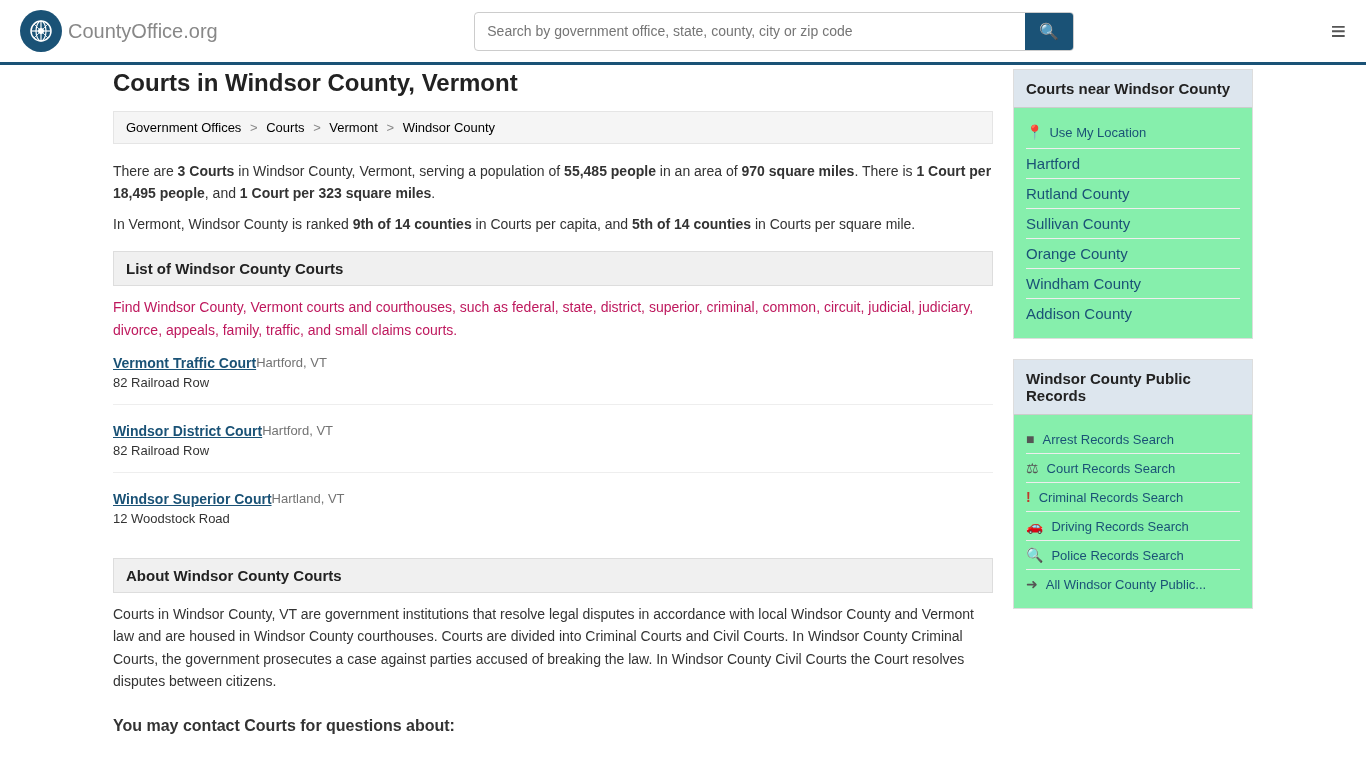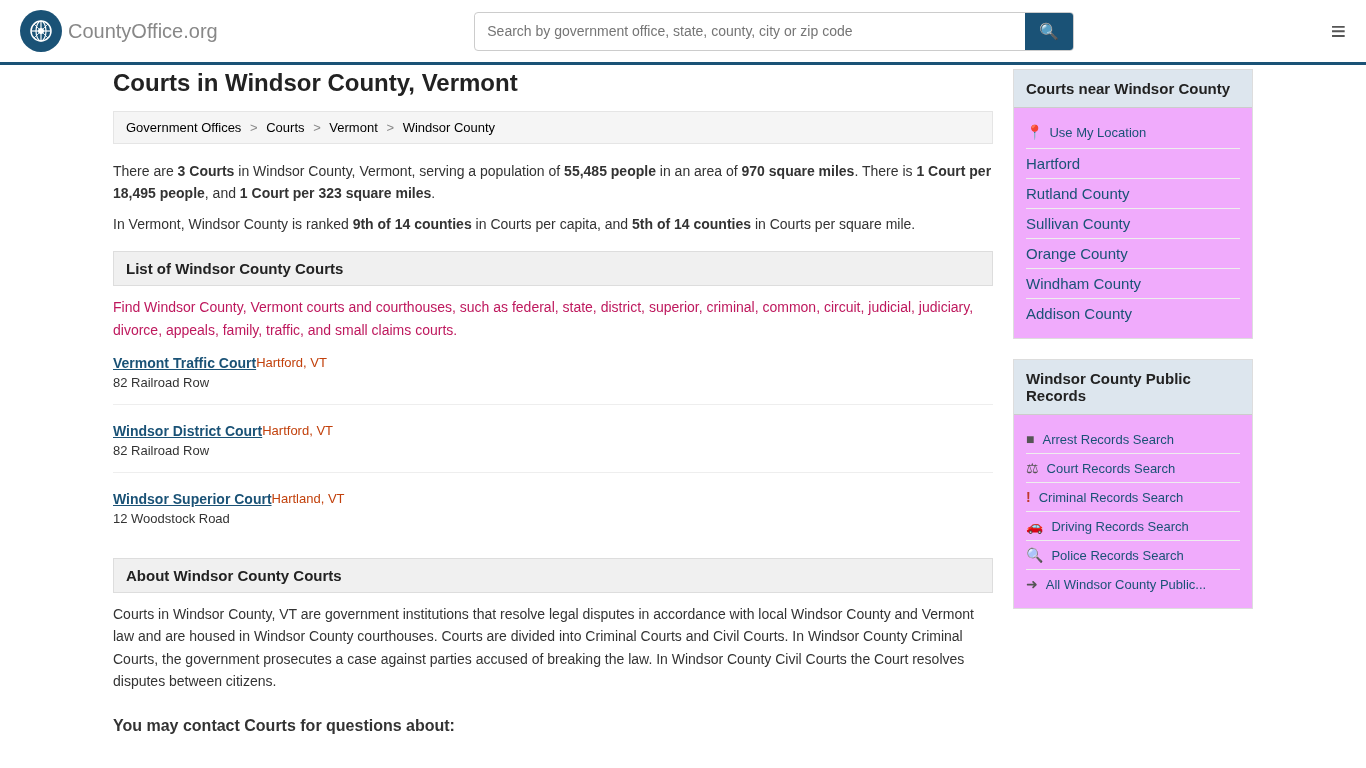--- a/index.html
+++ b/index.html
@@ -155,34 +155,34 @@
     .court-row {
       display: flex;
       align-items: flex-start;
     }
     .court-address {
       font-size: 13px;
       color: #333;
     }
     .court-location {
       font-size: 13px;
-      color: #c2410c;
+      color: #737373;
     }
 
     
     #about-text {
       font-size: 14px;
       line-height: 1.6;
       color: #333;
       margin-bottom: 10px;
     }
 
     
     .sidebar-box {
-      background: #f0abfc;
+      background: #86efac;
       border: 1px solid #ddd;
       margin-bottom: 20px;
     }
     .sidebar-box-title {
       background: #dde6ee;
       padding: 10px 12px;
       font-weight: bold;
       font-size: 15px;
       color: #222;
       border-bottom: 1px solid #ccc;

